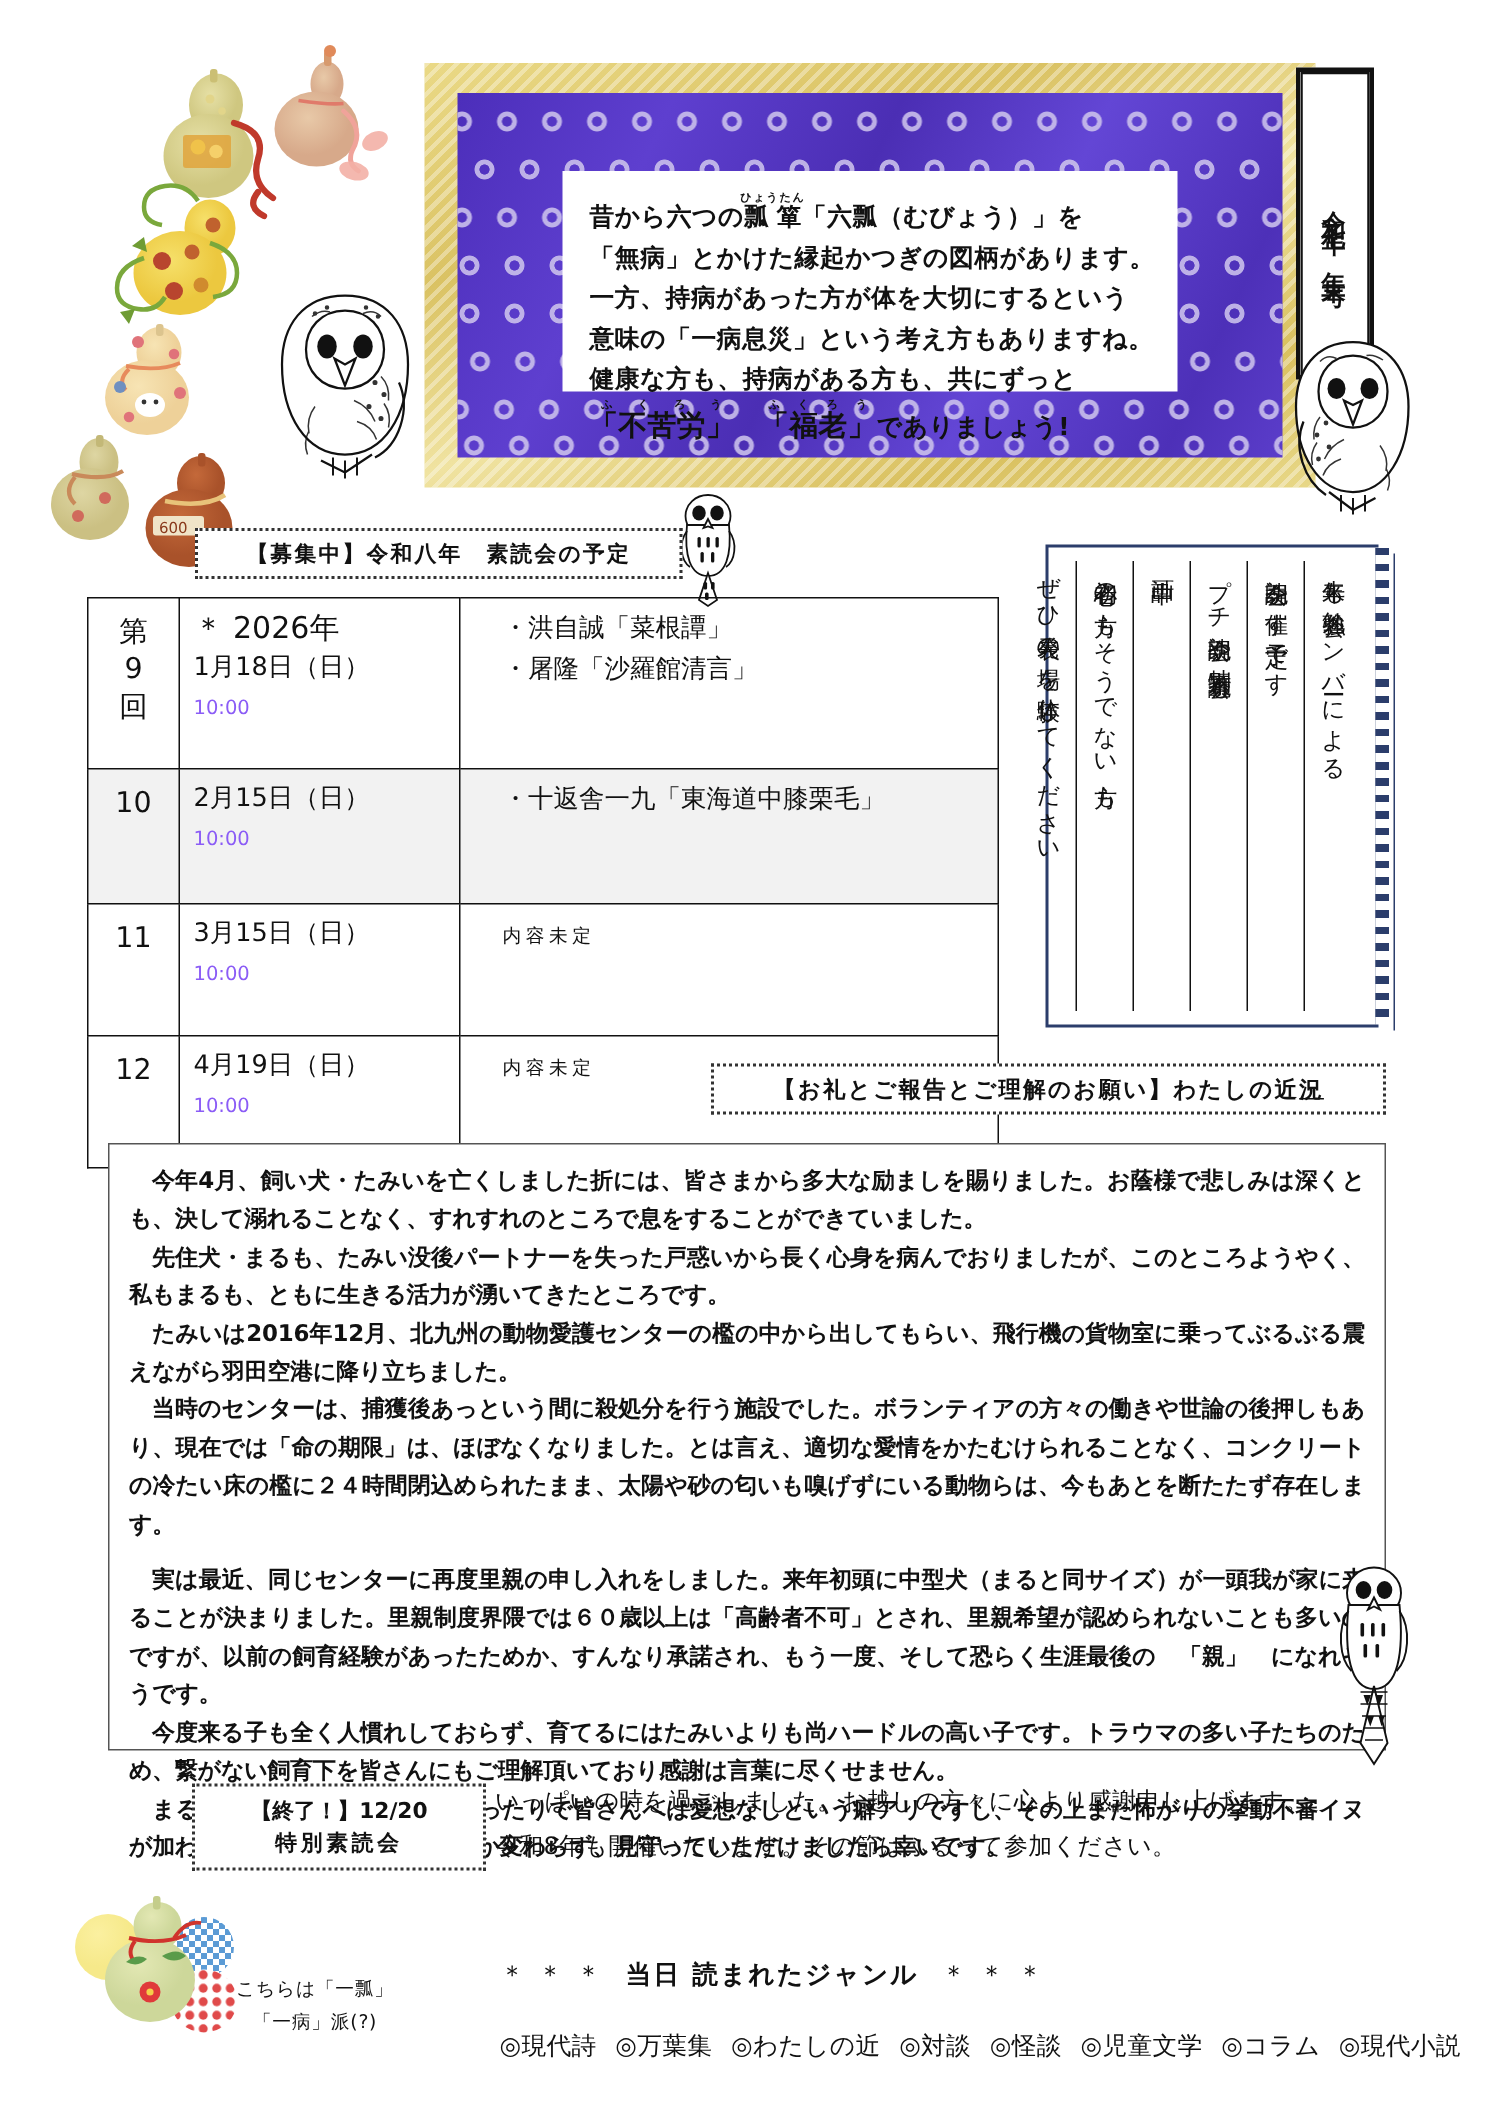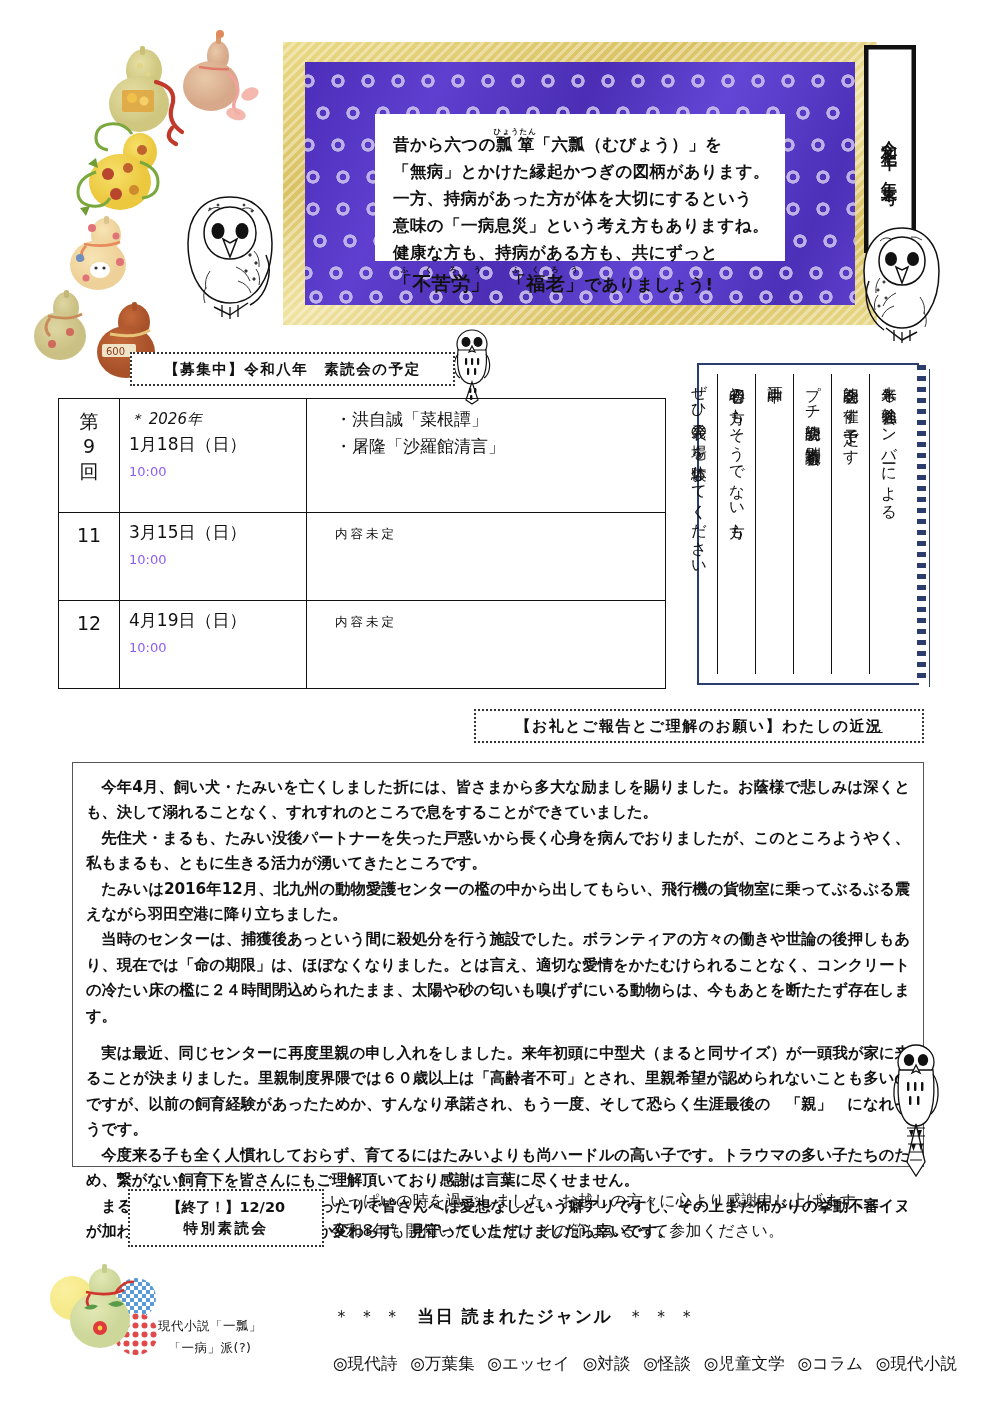--- a/index.html
+++ b/index.html
@@ -59,21 +59,21 @@
     font-size:14.5px;letter-spacing:1.5px;font-weight:600;}
 
   
   #sched{left:58px;top:398px;width:608px;border-collapse:collapse;
     font-family:"DejaVu Sans","Liberation Sans",sans-serif;table-layout:fixed;}
   #sched td{border:1.6px solid #111;vertical-align:top;padding:7px 9px;}
   #sched .c-no{width:42px;text-align:center;font-size:19px;line-height:25px;padding-top:10px;}
   #sched .c-no .stack{display:block;}
   #sched .c-date{width:168px;font-size:17px;line-height:25px;}
   #sched .c-date .tm{font-size:13px;color:#8b5cf6;display:block;margin-top:2px;}
-  #sched .c-date .star{font-size:15px;font-style:italic;}
+  #sched .c-date .star{font-size:20px;}
   #sched .c-body{font-size:17px;line-height:27px;padding-left:28px;}
   #sched .c-body .tbd{font-size:12.5px;letter-spacing:3px;}
   #sched tr.alt td{background:#f2f2f2;}
   #sched tr.r1 td{height:96px;}
   #sched tr.r2 td{height:72px;}
   #sched tr.r3 td,#sched tr.r4 td{height:70px;}
 
   
   #bookbox{left:697px;top:363px;width:222px;height:322px;
     background:#fff;border:2px solid #2b3d6b;box-sizing:border-box;}
@@ -366,20 +366,32 @@
       <td class="c-date">
         <span class="star">＊ 2026年</span><br>
         <span>1月18日（日）</span>
         <span class="tm">10:00</span>
       </td>
       <td class="c-body">
         <div>・洪自誠「菜根譚」</div>
         <div>・屠隆「沙羅館清言」</div>
       </td>
     </tr>
+    <tr class="r2 alt">
+      <td class="c-no">
+        <span class="stack">10</span>
+      </td>
+      <td class="c-date">
+        <span>2月15日（日）</span>
+        <span class="tm">10:00</span>
+      </td>
+      <td class="c-body">
+        <div>・十返舎一九「東海道中膝栗毛」</div>
+      </td>
+    </tr>
     <tr class="r3">
       <td class="c-no">
         <span class="stack">11</span>
       </td>
       <td class="c-date">
         <span>3月15日（日）</span>
         <span class="tm">10:00</span>
       </td>
       <td class="c-body">
         <div class="tbd">内容未定</div>
@@ -499,32 +511,32 @@
       <path d="M66 34 q8 -12 18 -10" stroke="#d0342c" stroke-width="2.4" fill="none"></path>
       <path d="M34 50 q8 -6 14 -2 q-6 6 -14 2" fill="#5a9b4a"></path>
       <path d="M58 46 q10 -6 16 0 q-8 6 -16 0" fill="#5a9b4a"></path>
       <circle cx="50" cy="70" r="7" fill="#e03a3a"></circle>
       <circle cx="50" cy="70" r="2.4" fill="#f5d04a"></circle>
     </g>
   </svg>
 </div>
 
 <div class="abs" id="gourd-cap">
-  <div>現代小説「一瓢」</div>
+  <div>こちらは「一瓢」</div>
   <div>「一病」派(?)</div>
 </div>
 
 <div class="abs" id="genre-head">
   <span>＊ ＊ ＊</span>
   <span class="ttl" style="margin-left: 8px;">当日 読まれたジャンル</span>
   <span style="margin-left: 8px;">＊ ＊ ＊</span>
 </div>
 
 <div class="abs" id="genre-list">
   <span>◎現代詩</span>
   <span style="margin-left: 7px;">◎万葉集</span>
-  <span style="margin-left: 7px;">◎エッセイ</span>
+  <span style="margin-left: 7px;">◎わたしの近</span>
   <span style="margin-left: 7px;">◎対談</span>
   <span style="margin-left: 7px;">◎怪談</span>
   <span style="margin-left: 7px;">◎児童文学</span>
   <span style="margin-left: 7px;">◎コラム</span>
   <span style="margin-left: 7px;">◎現代小説</span>
 </div>
 
 </body></html>

